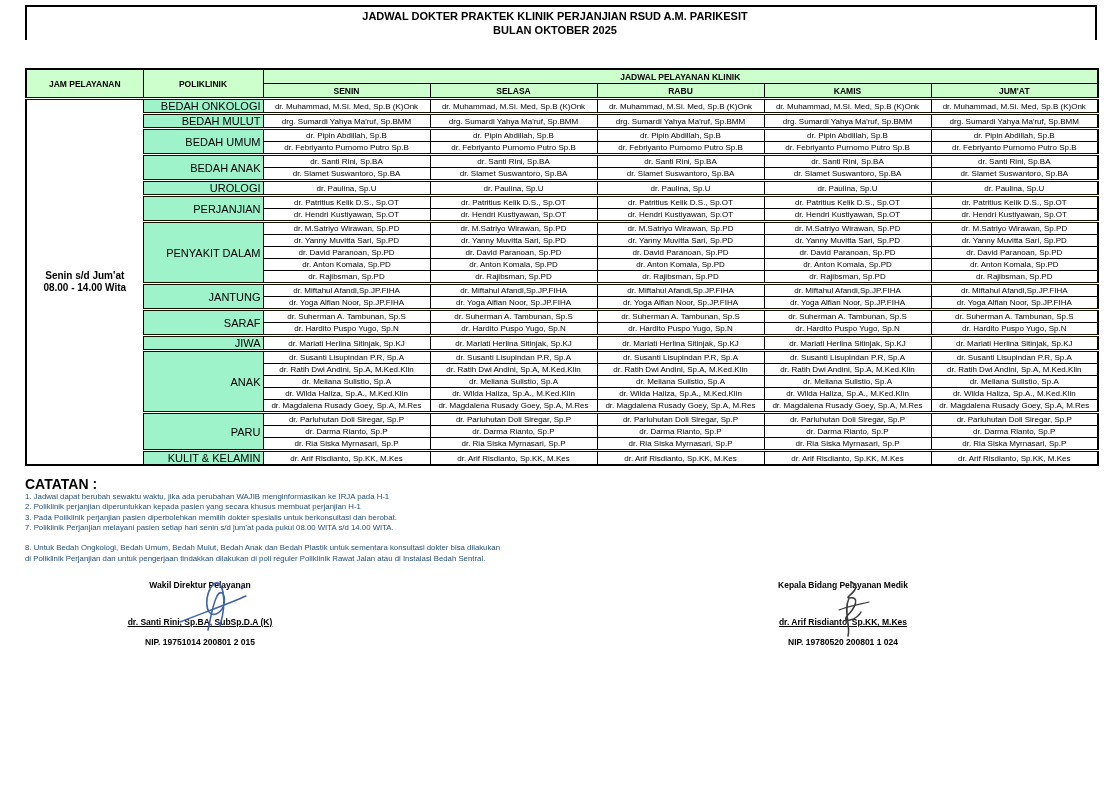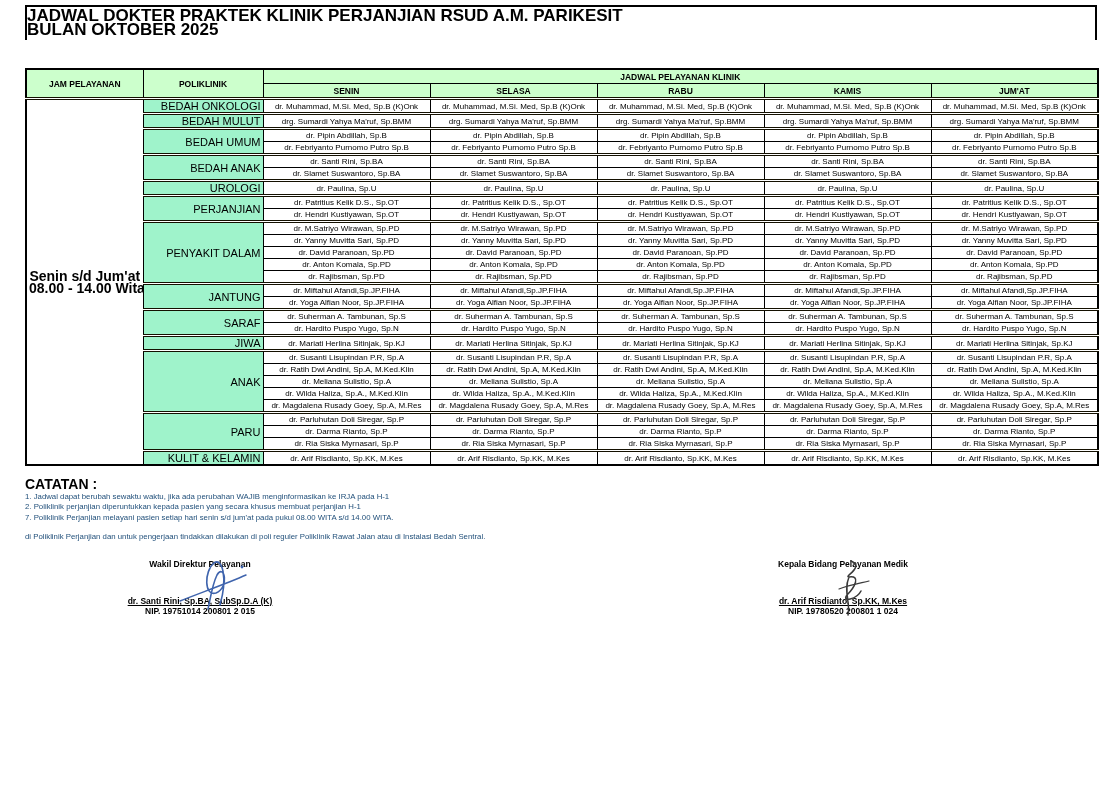--- a/index.html
+++ b/index.html
@@ -4,58 +4,58 @@
 <style>
   html,body{margin:0;padding:0;}
   body{
     width:1117px;height:786px;background:#ffffff;position:relative;
     font-family:"Liberation Sans",sans-serif;color:#000;
   }
   .sheet{position:absolute;left:25px;top:5px;width:1072px;}
 
   .title-box{
     border:2px solid #000;border-bottom:none;
-    font-weight:bold;font-size:17px;line-height:14px;
+    text-align:center;font-weight:bold;font-size:11px;line-height:14px;
     padding:2px 12px 3px 0;
   }
 
   table.sched{
     border-collapse:collapse;border:2px solid #000;width:1072px;table-layout:fixed;margin-top:28px;
   }
   table.sched th, table.sched td{
     border:1px solid #000;padding:0 2px;overflow:hidden;white-space:nowrap;
   }
   thead th{
     background:var(--header-bg);font-size:8.5px;font-weight:bold;
     height:13px;text-align:center;
   }
   td.doc{font-size:8px;height:11px;text-align:center;line-height:11px;}
   td.cat{
     background:var(--category-bg);font-weight:normal;font-size:11px;
     text-align:right;
   }
   td.jam{
-    background:#fff;font-weight:bold;font-size:14px;text-align:center;
+    background:#fff;font-weight:bold;font-size:10px;text-align:center;
     white-space:normal;line-height:12px;
   }
   tr.gs td{border-top:3px double #141000;}
 
   .notes{margin-top:13px;font-size:7.8px;line-height:10.6px;color:var(--note-color);}
   .notes-title{color:#000;font-weight:bold;font-size:14px;margin-bottom:2px;}
   .note-line{white-space:nowrap;}
   .note8{margin-top:9px;}
 
   .signs{position:relative;height:130px;margin-top:16px;}
   .sign{position:absolute;text-align:center;top:0;}
   .sign-left{left:85px;width:180px;}
   .sign-right{left:728px;width:180px;}
   .sign-title{font-size:8.5px;font-weight:bold;}
   .sign-gap{height:27px;}
   .sign-name{font-size:8.5px;font-weight:bold;text-decoration:underline;}
-  .sign-nip{font-size:8.5px;font-weight:bold;margin-top:0;text-align:center;}
+  .sign-nip{font-size:8.5px;font-weight:bold;margin-top:10px;text-align:center;}
   svg.ink{position:absolute;pointer-events:none;}
   .ink-left{top:-10px;left:52px;}
   .ink-right{top:-4px;left:62px;}
 </style>
 </head>
 <body>
 
 <div class="sheet">
 
   <div class="title-box">
@@ -302,23 +302,25 @@
           <td class="doc">dr. Arif Risdianto, Sp.KK, M.Kes</td>
         </tr>
       </tbody>
   </table>
 
   <div class="notes">
     <div class="notes-title">CATATAN :</div>
     <div id="notes-list">
         <div class="note-line">1. Jadwal dapat berubah sewaktu waktu, jika ada perubahan WAJIB menginformasikan ke IRJA pada H-1</div>
         <div class="note-line">2. Poliklinik perjanjian diperuntukkan kepada pasien yang secara khusus membuat perjanjian H-1</div>
+        <div class="note-line">3. Pada Poliklinik perjanjian pasien diperbolehkan memilih dokter spesialis untuk berkonsultasi dan berobat.</div>
         <div class="note-line">7. Poliklinik Perjanjian melayani pasien setiap hari senin s/d jum'at pada pukul 08.00 WITA s/d 14.00 WITA.</div>
       </div>
     <div id="note8" class="note8">
+        <div class="note-line">8. Untuk Bedah Ongkologi, Bedah Umum, Bedah Mulut, Bedah Anak dan Bedah Plastik untuk sementara konsultasi dokter bisa dilakukan</div>
         <div class="note-line">di Poliklinik Perjanjian dan untuk pengerjaan tindakkan dilakukan di poli reguler Poliklinik Rawat Jalan atau di Instalasi Bedah Sentral.</div>
       </div>
   </div>
 
   <div class="signs">
     <div class="sign sign-left">
       <div class="sign-title">Wakil Direktur Pelayanan</div>
       <svg class="ink ink-left" width="92" height="64" viewBox="0 0 92 64">
         <path d="M58 56 C66 28 60 8 52 14 C42 22 42 48 54 44 C68 38 62 14 55 26 C50 36 48 52 46 60" fill="none" stroke="#3f64ad" stroke-width="1.6" stroke-linecap="round"></path>
         <path d="M18 52 C38 44 66 34 84 26" fill="none" stroke="#3f64ad" stroke-width="1.5" stroke-linecap="round"></path>

